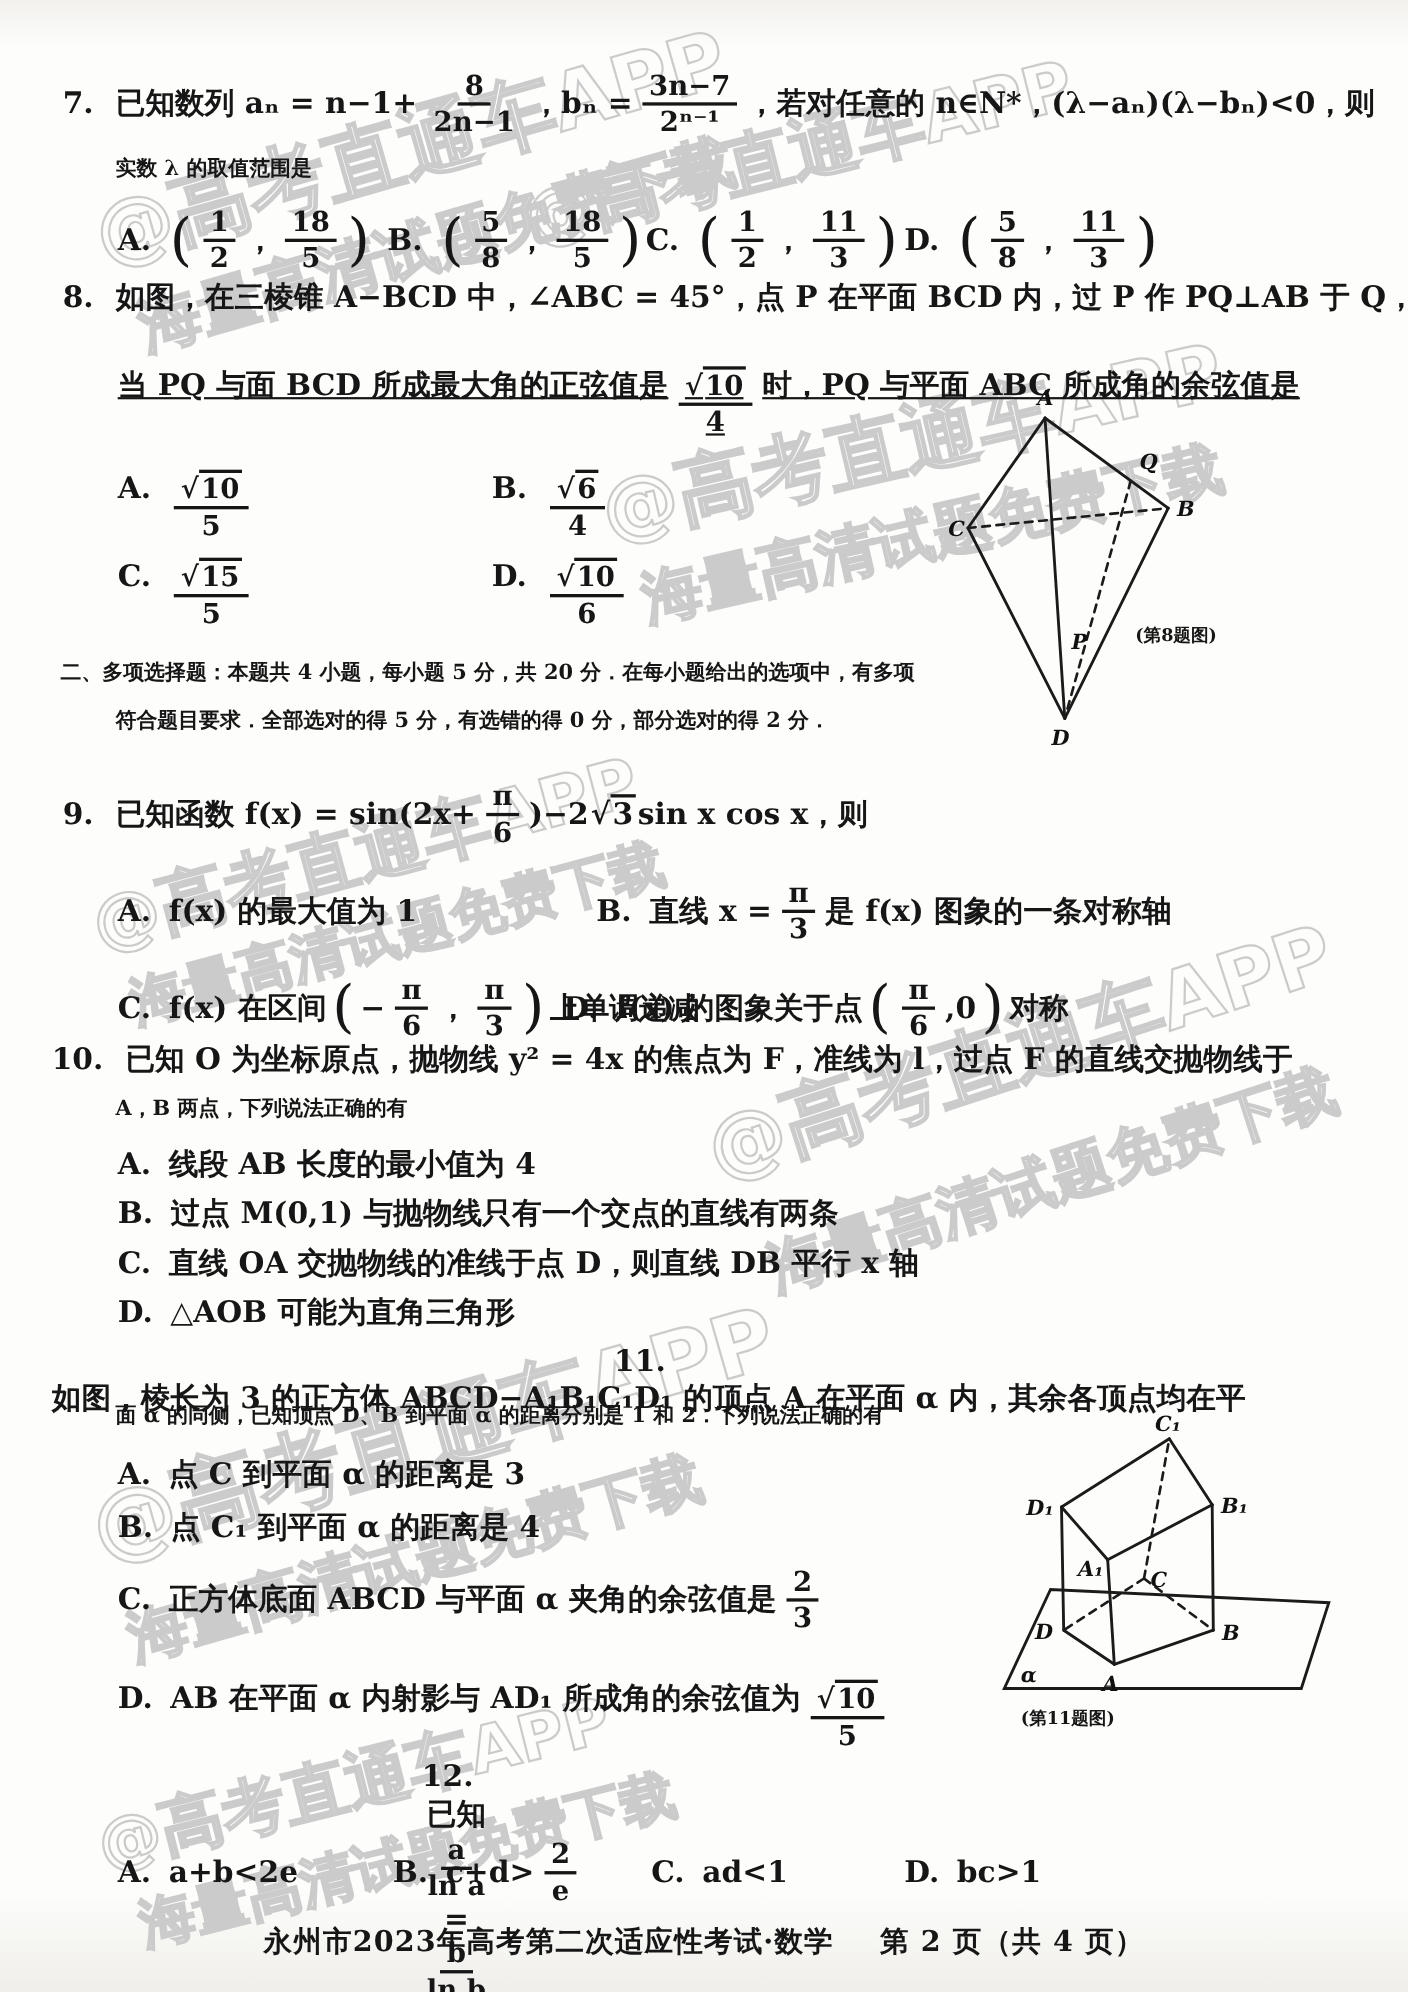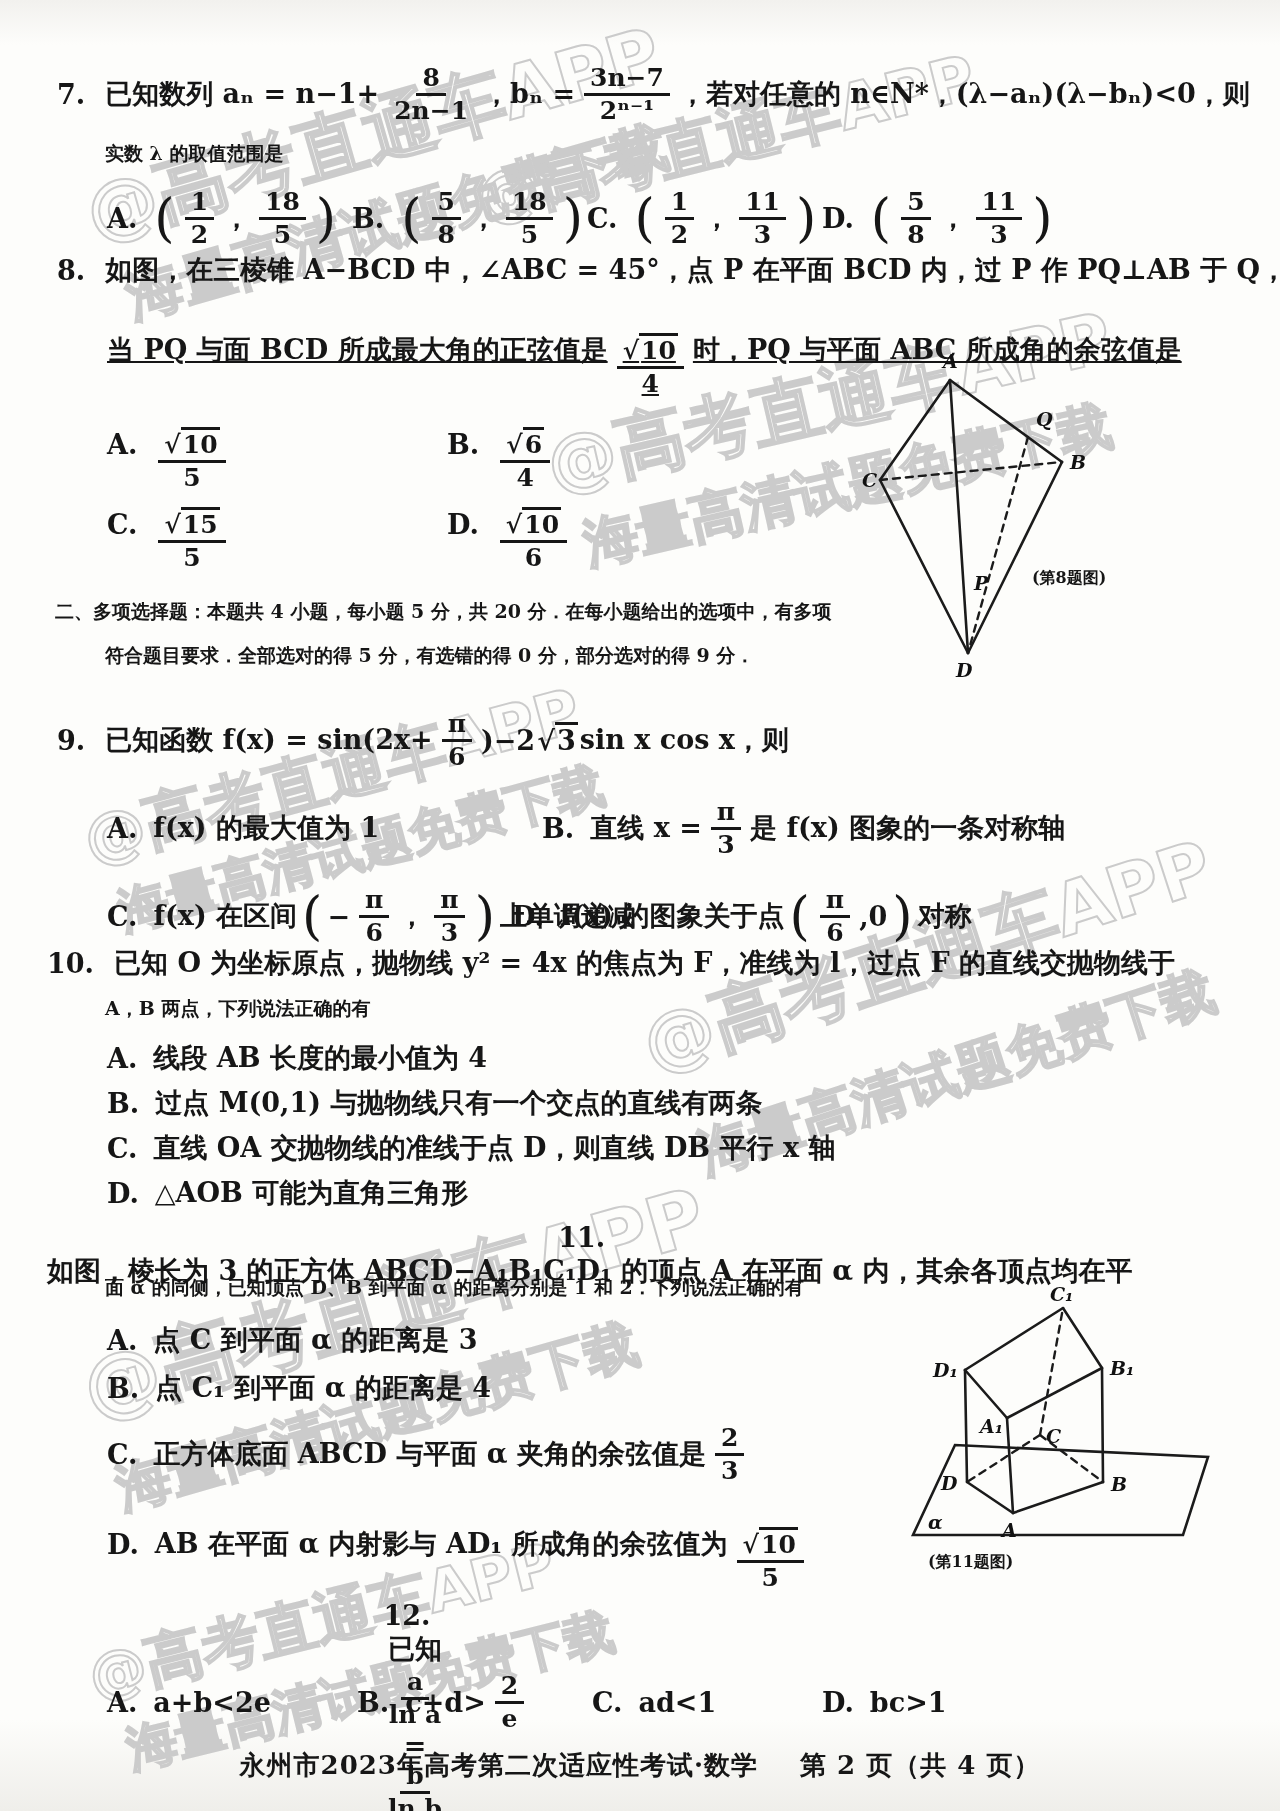--- a/index.html
+++ b/index.html
@@ -193,21 +193,21 @@
     <text x="93" y="18">A</text>
     <text x="186" y="76">Q</text>
     <text x="220" y="119">B</text>
     <text x="12" y="137">C</text>
     <text x="124" y="240">P</text>
     <text x="106" y="327">D</text>
   </svg>
   <div class="abs caption" style="left:1032px;top:568px;">(第8题图)</div>
 
   <div class="abs plain" style="left:55px;top:598px;">二、多项选择题：本题共 4 小题，每小题 5 分，共 20 分．在每小题给出的选项中，有多项</div>
-  <div class="abs plain" style="left:105px;top:642px;">符合题目要求．全部选对的得 5 分，有选错的得 0 分，部分选对的得 9 分．</div>
+  <div class="abs plain" style="left:105px;top:642px;">符合题目要求．全部选对的得 5 分，有选错的得 0 分，部分选对的得 2 分．</div>
 
   <div class="abs row" style="left:55px;top:698px;height:84px;">
     <span class="t qnum">9.</span>
     <span class="t">已知函数 f(x) = sin(2x+</span>
     <span class="frac">
         <span class="num">π</span>
         <span class="den">6</span>
       </span>
     <span class="t">)−2</span>
     <span><span class="sq">√</span><span class="rd">3</span></span>

